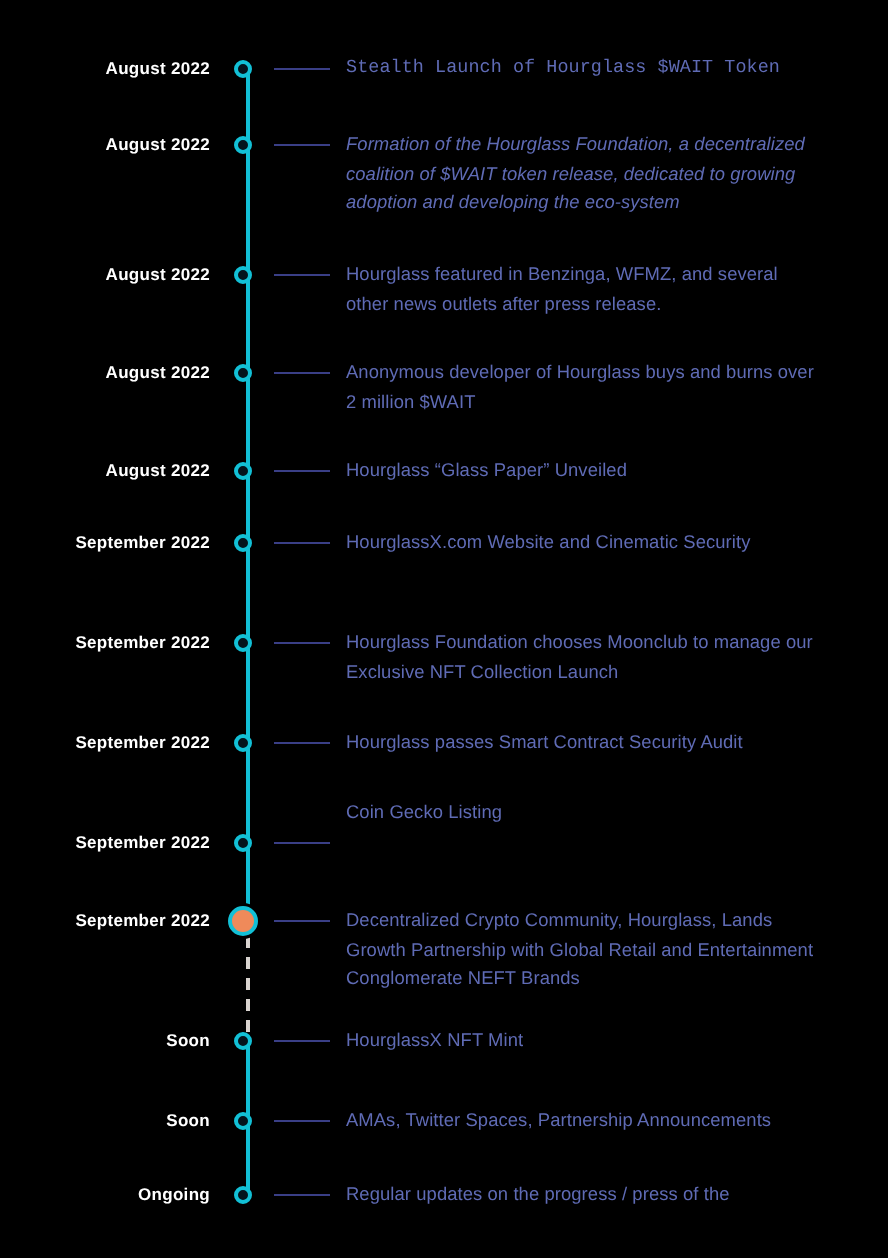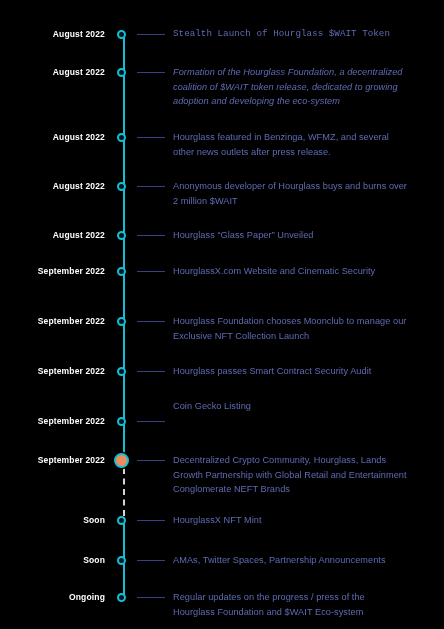--- a/index.html
+++ b/index.html
@@ -211,16 +211,15 @@
       <div class="desc" style="top: 553px;">
         <span class="line">AMAs, Twitter Spaces, Partnership Announcements</span>
       </div>
     </div>
     <div class="row" style="top: 0px;">
       <div class="date-label" style="top: 592px;">Ongoing</div>
       <div class="marker" style="top: 592.5px;"></div>
       <div class="connector" style="top: 597px;"></div>
       <div class="desc" style="top: 590px;">
         <span class="line">Regular updates on the progress / press of the</span>
-        <span class="line">Hourglass Foundation and $WAIT Eco-system</span>
       </div>
     </div>
   </div>
 
 </body></html>

